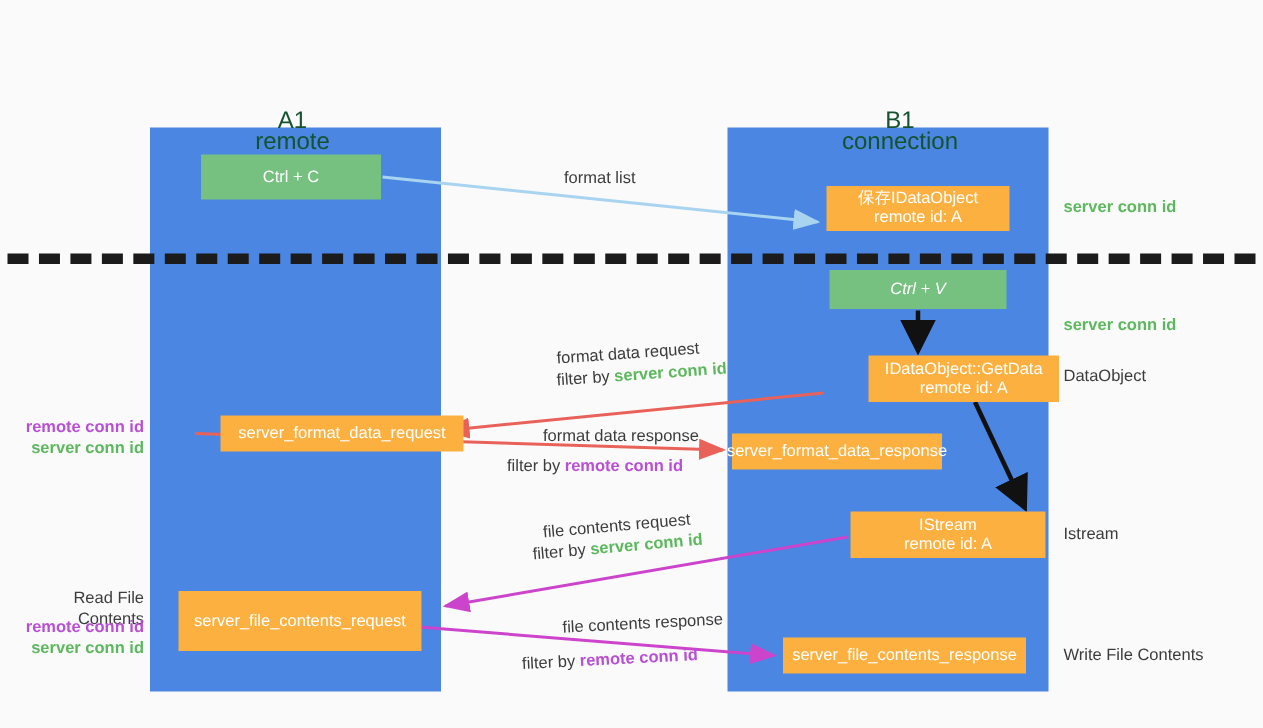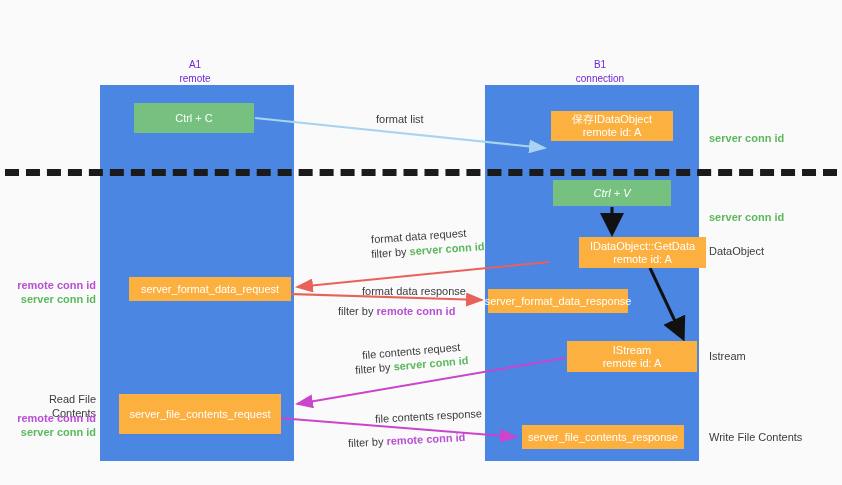--- a/index.html
+++ b/index.html
@@ -27,24 +27,25 @@
     text-align: center;
     font-size: 15px;
     line-height: 19px;
     color: #3c3c3c;
     white-space: pre-line;
   }
 
   
   .col-header {
     text-align: center;
-    font-size: 10px;
+    font-size: 16px;
     line-height: 14px;
-    color: #6d28d9;
-    white-space: pre-line;
+    color: #14532d;
+    white-space: pre-line;
+    margin-top: 16px;
   }
   #hdr-a1 { left: 120px; top: 58px; width: 150px; }
   #hdr-b1 { left: 525px; top: 58px; width: 150px; }
 
   
   .lane {
     background: #4a86e2;
   }
   #lane-a1 { left: 100px; top: 85px; width: 194px; height: 376px; }
   #lane-b1 { left: 485px; top: 85px; width: 214px; height: 376px; }
@@ -67,24 +68,24 @@
     font-size: 11px;
     line-height: 13px;
     white-space: pre-line;
     box-sizing: border-box;
     padding: 2px 4px;
   }
   .green { background: #76c080; }
   .orange { background: #fcb040; }
 
   #box-ctrlc  { left: 134px; top: 103px; width: 120px; height: 30px; }
-  #box-save   { left: 551px; top: 111px; width: 122px; height: 30px; }
+  #box-save   { left: 551px; top: 124px; width: 122px; height: 30px; }
   #box-ctrlv  { left: 553px; top: 180px; width: 118px; height: 26px; font-style: italic; }
   #box-getdata{ left: 551px; top: 237px; width: 127px; height: 31px; margin-left: 28px; }
-  #box-sfdreq { left: 129px; top: 277px; width: 162px; height: 24px; }
+  #box-sfdreq { left: 147px; top: 277px; width: 162px; height: 24px; }
   #box-sfdres { left: 488px; top: 289px; width: 140px; height: 24px; }
   #box-istream{ left: 567px; top: 341px; width: 130px; height: 31px; }
   #box-sfcreq { left: 119px; top: 394px; width: 162px; height: 40px; }
   #box-sfcres { left: 522px; top: 425px; width: 162px; height: 24px; }
 
   
   .side-label {
     font-size: 11px;
     line-height: 13px;
     color: #3c3c3c;

